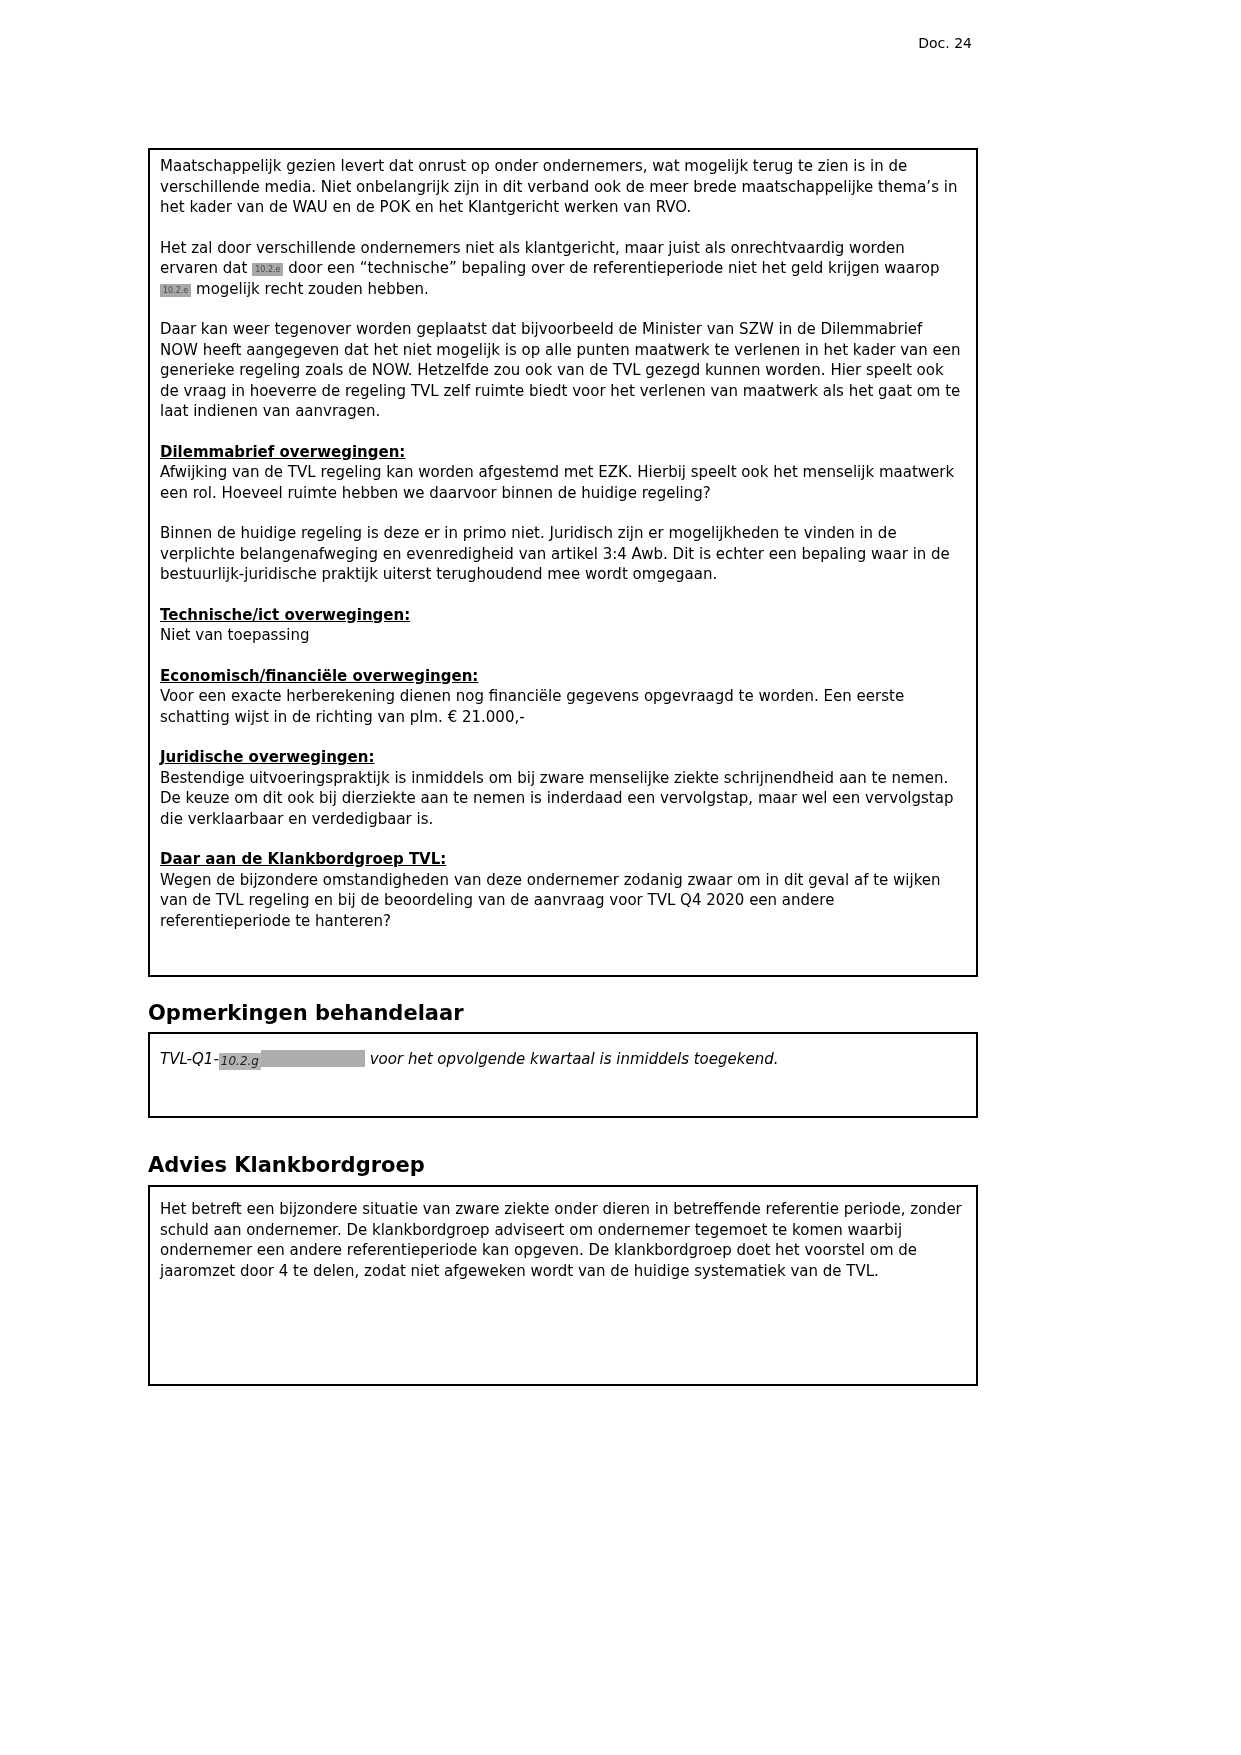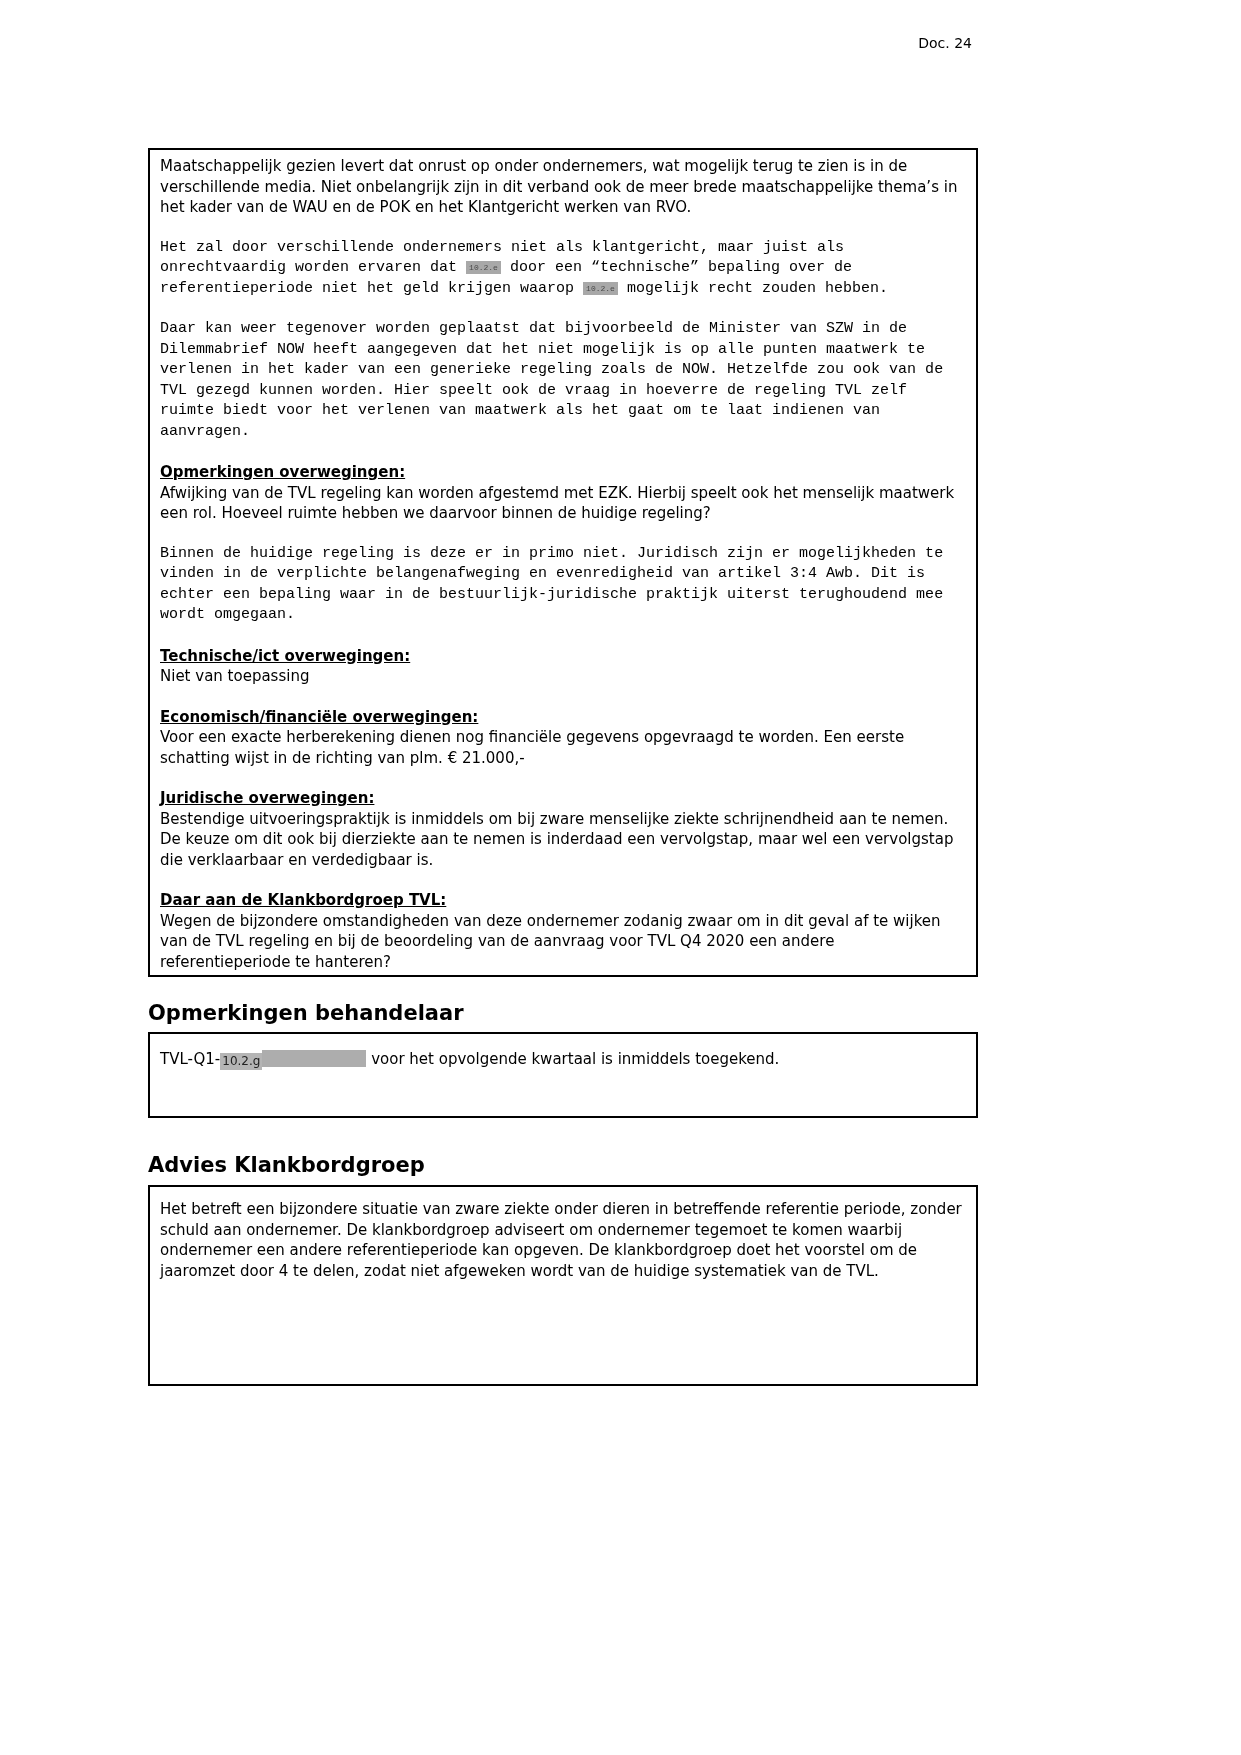--- a/index.html
+++ b/index.html
@@ -29,25 +29,25 @@
     position: absolute;
     left: 148px;
     width: 830px;
     border: 2px solid #000000;
     box-sizing: border-box;
     padding: 6px 12px 6px 10px;
     font-size: 15px;
     line-height: 20.5px;
   }
   .box1 { top: 148px; height: 829px; }
-  .box2 { top: 1032px; height: 86px; padding-top: 15px; }
+  .box2 { top: 1032px; height: 86px; padding-top: 15px; font-style: italic; }
   .box3 { top: 1185px; height: 201px; padding-top: 12px; }
 
   .para { margin: 0; }
-  .gap  { margin-top: 20px; font-family: Liberation Mono, monospace; }
+  .gap  { margin-top: 20px; }
 
   .sub-h {
     margin: 20px 0 0 0;
     font-size: 15px;
     font-weight: bold;
     text-decoration: underline;
   }
 
   .section-heading {
     position: absolute;
@@ -104,21 +104,21 @@
     <p class="para gap">
       <span>Het zal door verschillende ondernemers niet als klantgericht, maar juist als onrechtvaardig worden ervaren dat</span>
       <span class="redact-sm">10.2.e</span>
       <span>door een “technische” bepaling over de referentieperiode niet het geld krijgen waarop</span>
       <span class="redact-sm">10.2.e</span>
       <span>mogelijk recht zouden hebben.</span>
     </p>
 
     <p class="para gap">Daar kan weer tegenover worden geplaatst dat bijvoorbeeld de Minister van SZW in de Dilemmabrief NOW heeft aangegeven dat het niet mogelijk is op alle punten maatwerk te verlenen in het kader van een generieke regeling zoals de NOW. Hetzelfde zou ook van de TVL gezegd kunnen worden. Hier speelt ook de vraag in hoeverre de regeling TVL zelf ruimte biedt voor het verlenen van maatwerk als het gaat om te laat indienen van aanvragen.</p>
 
-    <p class="sub-h">Opmerkingen overwegingen:</p>
+    <p class="sub-h">Dilemmabrief overwegingen:</p>
     <p class="para">Afwijking van de TVL regeling kan worden afgestemd met EZK. Hierbij speelt ook het menselijk maatwerk een rol. Hoeveel ruimte hebben we daarvoor binnen de huidige regeling?</p>
     <p class="para gap">Binnen de huidige regeling is deze er in primo niet. Juridisch zijn er mogelijkheden te vinden in de verplichte belangenafweging en evenredigheid van artikel 3:4 Awb. Dit is echter een bepaling waar in de bestuurlijk-juridische praktijk uiterst terughoudend mee wordt omgegaan.</p>
 
     <p class="sub-h">Technische/ict overwegingen:</p>
     <p class="para">Niet van toepassing</p>
 
     <p class="sub-h">Economisch/financiële overwegingen:</p>
     <p class="para">Voor een exacte herberekening dienen nog financiële gegevens opgevraagd te worden. Een eerste schatting wijst in de richting van plm. € 21.000,-</p>
 
     <p class="sub-h">Juridische overwegingen:</p>

